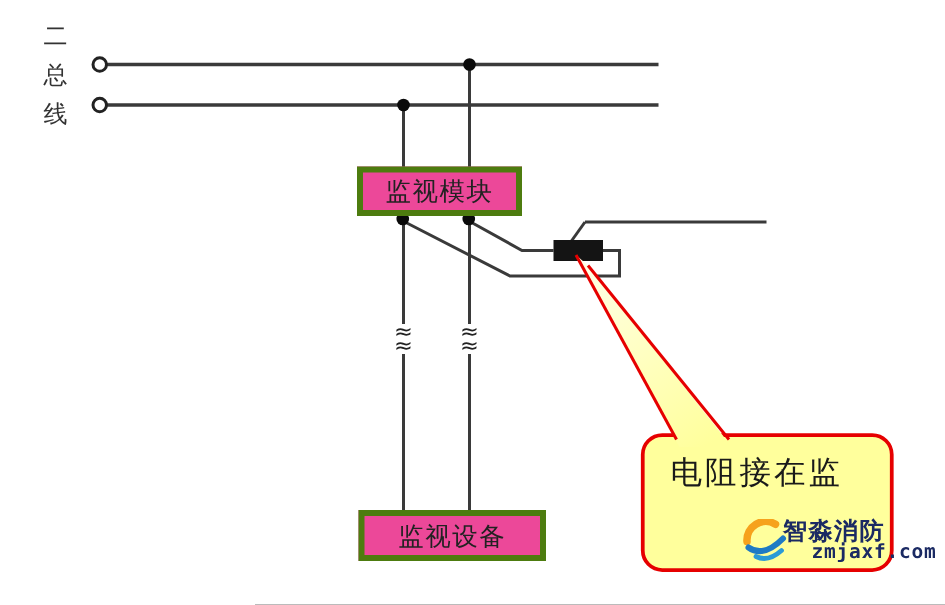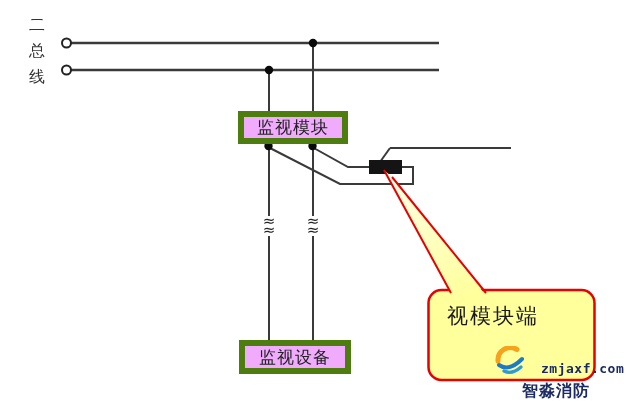--- a/index.html
+++ b/index.html
@@ -10,26 +10,26 @@
   .stage svg{position:absolute;left:0;top:0;}
   .abs{position:absolute;}
   
   .bus-label{
     left:24px;top:12px;width:26px;text-align:center;
     font-size:16px;line-height:26px;color:#333;letter-spacing:0;
   }
   .bus-label span{display:block;}
   
   .comp-box{
-    box-sizing:border-box;border:6px solid #4d7c0f;background:#f0abfc;
+    box-sizing:border-box;border:4px solid #4d7c0f;background:#ec4899;
     display:flex;align-items:center;justify-content:center;
     font-size:17px;color:#222;letter-spacing:1px;
   }
   .module-box{left:238px;top:111px;width:110px;height:33px;}
-  .device-box{left:239px;top:340px;width:112px;height:34px;}
+  .device-box{left:239px;top:340px;width:125px;height:34px;}
   
   .resistor-label{
     left:390px;top:121px;font-size:17px;font-weight:bold;color:#222;
     letter-spacing:1.5px;white-space:nowrap;
   }
   
   .wire-break{
     width:16px;display:flex;flex-direction:column;align-items:center;
     background:#fff;color:#222;font-size:15px;line-height:9px;
     font-family:"DejaVu Sans",sans-serif;transform:translateX(-50%);
@@ -42,21 +42,20 @@
     font-family:"Liberation Sans","DejaVu Sans",sans-serif;
     font-size:21px;line-height:29px;color:#1a1a1a;letter-spacing:2px;
   }
   .callout-text .l1{display:block;padding-left:5px;}
   .callout-text .l2{display:block;}
   
   .wm-brand{
     left:522px;top:344px;font-size:16px;font-weight:bold;color:#1b2a63;
     letter-spacing:1px;white-space:nowrap;
     font-family:"Liberation Sans","DejaVu Sans",sans-serif;
-    margin-top:37px;
   }
   .wm-site{
     left:541px;top:361px;font-size:13px;font-weight:bold;color:#1b2a63;
     letter-spacing:0.5px;white-space:nowrap;
     font-family:"DejaVu Sans Mono","Liberation Mono",monospace;
   }
 </style>
 </head>
 <body>
 
@@ -119,21 +118,21 @@
     <span>≈</span>
     <span>≈</span>
   </div>
   <div class="abs wire-break" style="left:313px;top:216px;">
     <span>≈</span>
     <span>≈</span>
   </div>
 
 
   <div class="abs callout-text">
-    <span class="l2">视模块端</span>
+    <span class="l2">电阻接在监</span>
   </div>
 
   <svg class="abs" style="left:495px;top:346px;" width="30" height="30" viewBox="0 0 30 30">
     <path d="M3,15 A12.5,12.5 0 0 1 22,3.5" fill="none" stroke="#F6A21C" stroke-width="5" stroke-linecap="round"></path>
     <path d="M4,19 Q14,26 27,13" fill="none" stroke="#1F7AC4" stroke-width="4" stroke-linecap="round"></path>
     <path d="M9,25 Q17,29 26,21" fill="none" stroke="#2B9AD6" stroke-width="3.2" stroke-linecap="round"></path>
   </svg>
   <div class="abs wm-brand">智淼消防</div>
   <div class="abs wm-site">zmjaxf.com</div>
 

